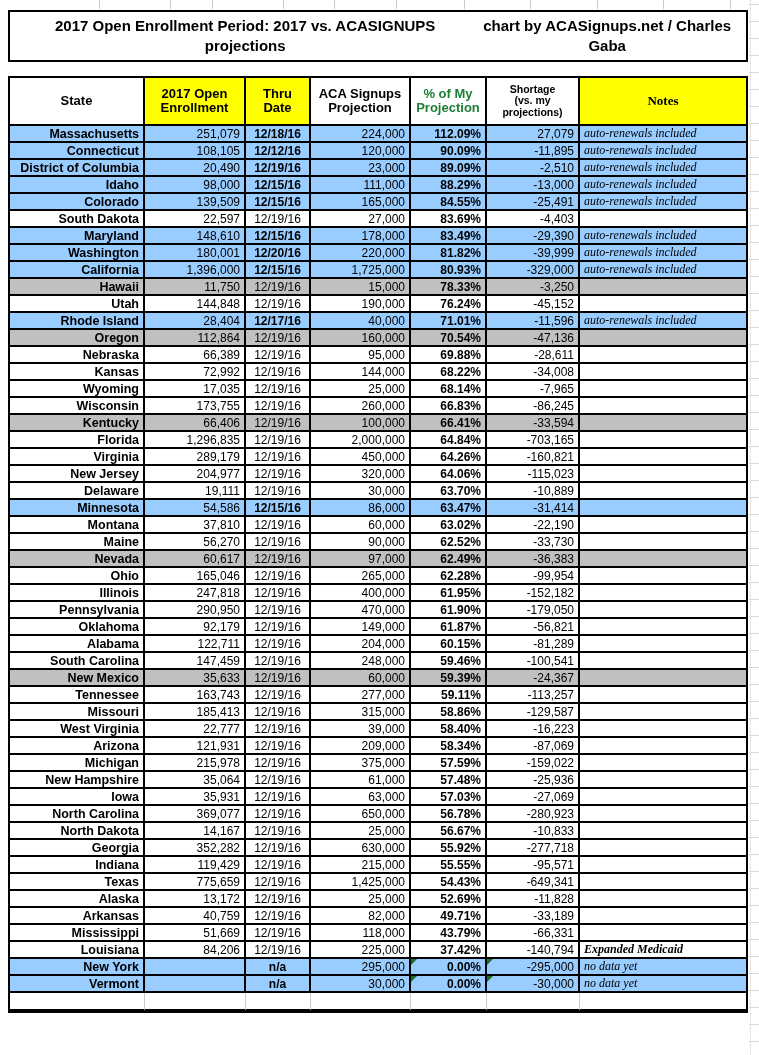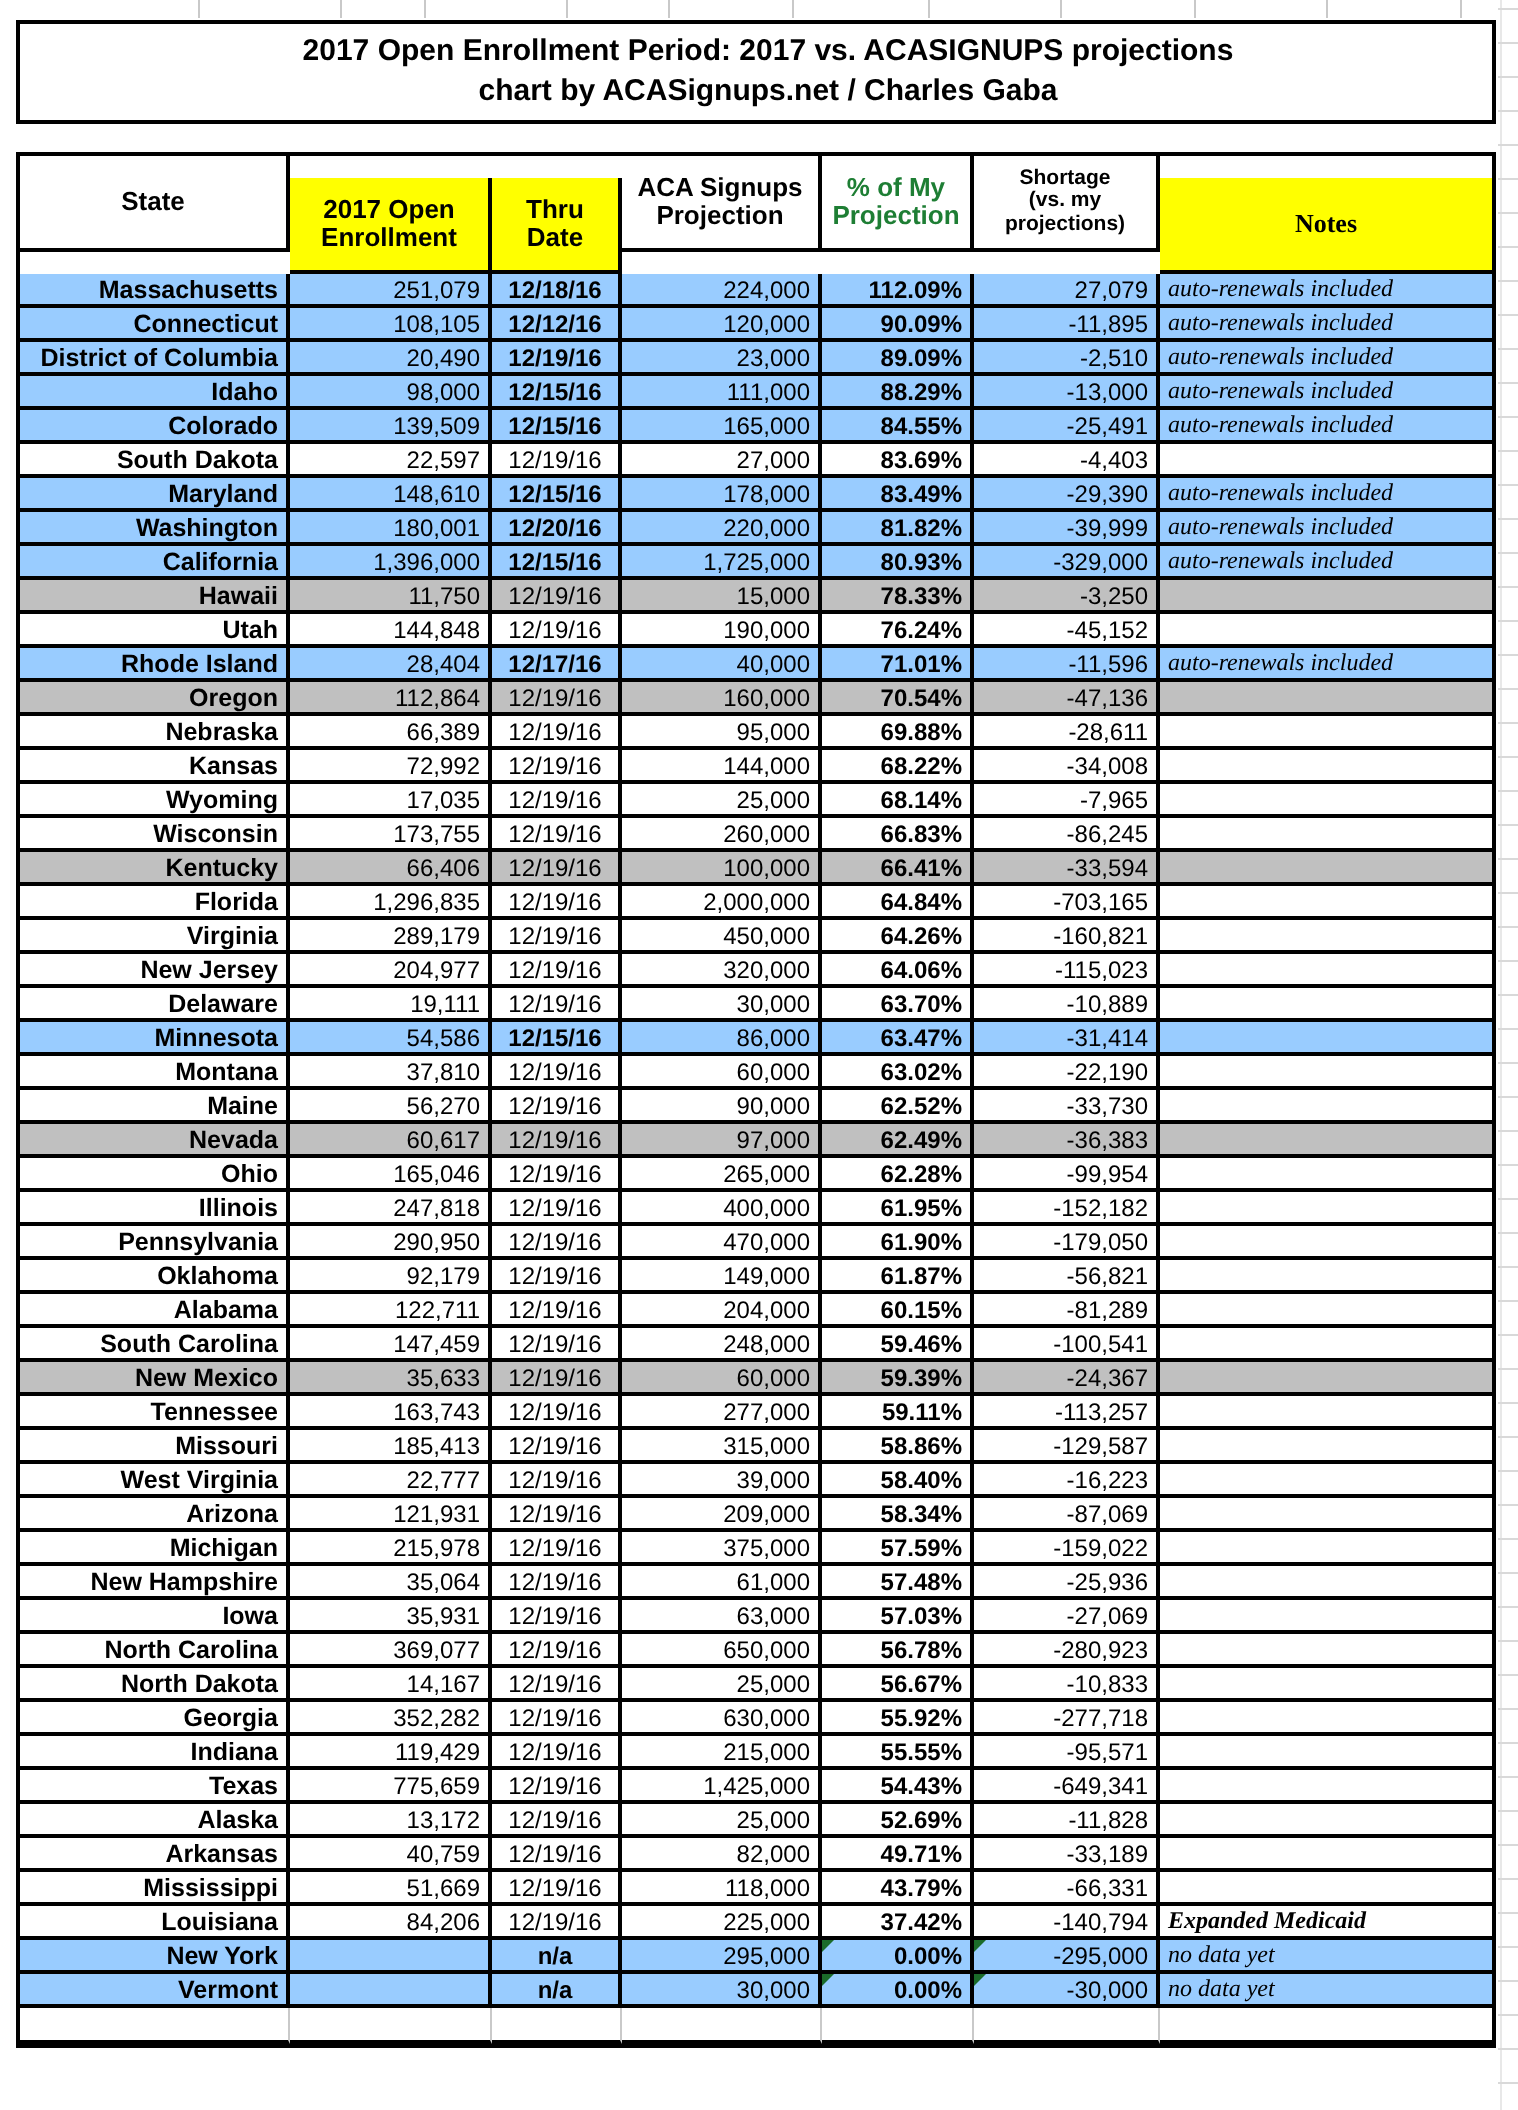--- a/index.html
+++ b/index.html
@@ -14,21 +14,21 @@
     position:absolute; left:749px; top:0; width:10px; height:1055px;
     background-image:linear-gradient(to bottom,#ffffff 0 16px,#d9d9d9 16px 17px);
     background-size:10px 17px; background-repeat:repeat; background-position:0 124px;
   }
   .right-vline { position:absolute; left:750px; top:0; width:1px; height:1055px; background:#d9d9d9; opacity:.6; }
 
   
   .title-box {
     position:absolute; left:8px; top:10px; width:740px; height:52px;
     border:2px solid #000; box-sizing:border-box; background:#fff;
-    display:flex; flex-direction:column; align-items:center; justify-content:center;
+    display:flex; flex-direction:row; align-items:center; justify-content:center;
     text-align:center; font-weight:bold; font-size:15px; line-height:20px;padding-left:12px;
   }
 
   
   .grid {
     position:absolute; left:8px; top:76px; width:740px;
     border:2px solid #000; box-sizing:border-box; background:#fff;
   }
   .row { display:grid; grid-template-columns:135px 101px 65px 100px 76px 93px 166px; }
   .cell {
@@ -59,21 +59,21 @@
     content:""; position:absolute; top:0; left:0; width:0; height:0;
     border-top:6px solid var(--flag-green,#1b6b2a); border-right:6px solid transparent;
   }
 
   
   .spacer .cell { height:18px; border-right:1px solid #c9c9c9; border-bottom:2px solid #000; }
   .spacer .cell:last-child { border-right:none; }
   .unspec .cell { height:17px; }
   .unspec .c-state { font-style:italic; }
   .total .cell { height:22px; border-bottom:none; font-weight:bold; font-size:13px; }
-  .bg-yellow { background:var(--hl-yellow,#FFFF00) !important;margin-top:11px; }
+  .bg-yellow { background:var(--hl-yellow,#FFFF00) !important; }
   .bg-pink   { background:var(--hl-pink,#FF99CC) !important; }
 </style>
 </head>
 <body>
 
 <div class="right-strip"></div>
 <div class="right-vline"></div>
 <div id="top-gridlines">
     <div class="top-gridline" style="left: 99px;"></div>
     <div class="top-gridline" style="left: 170px;"></div>

